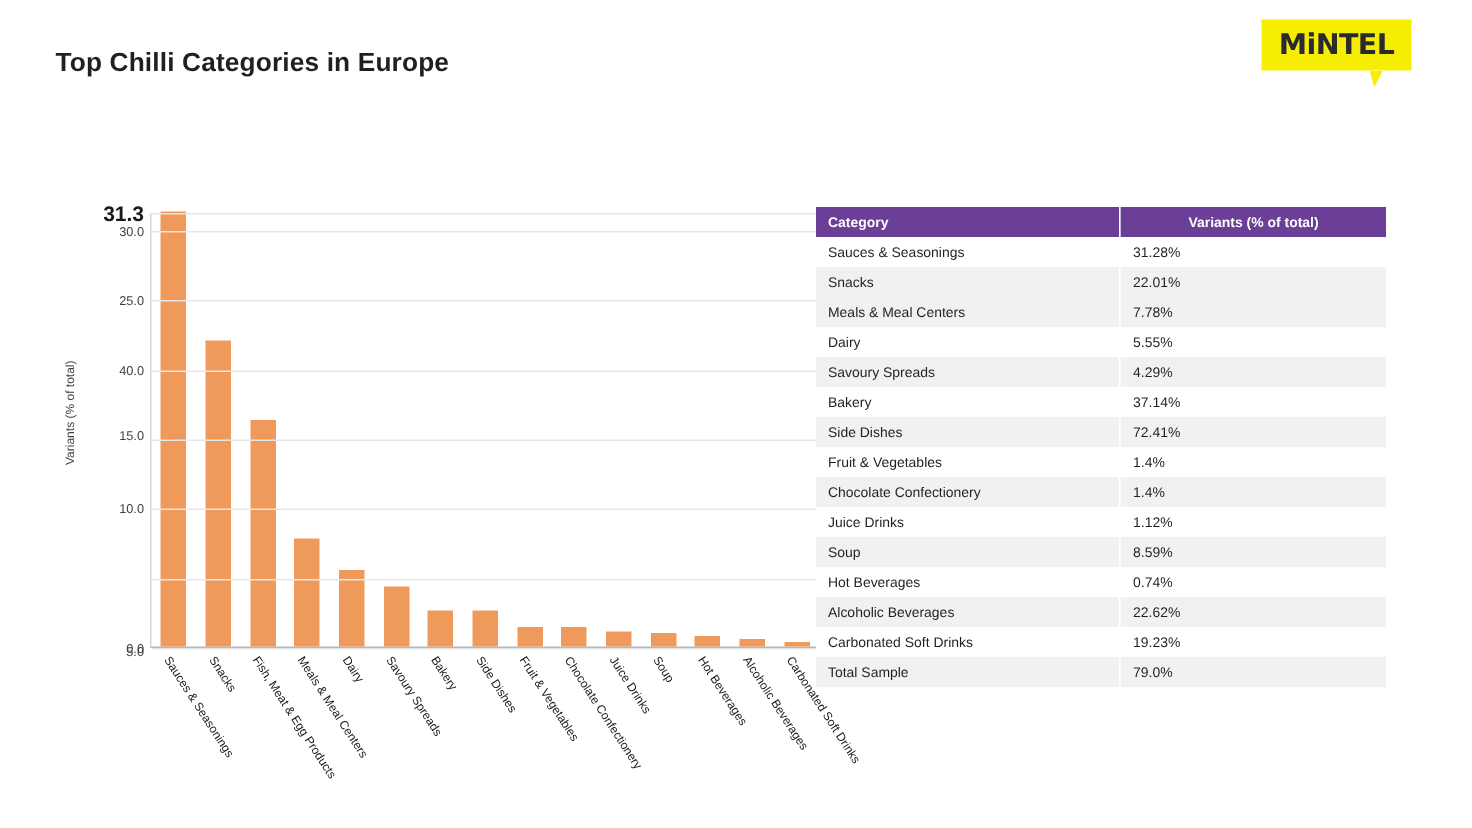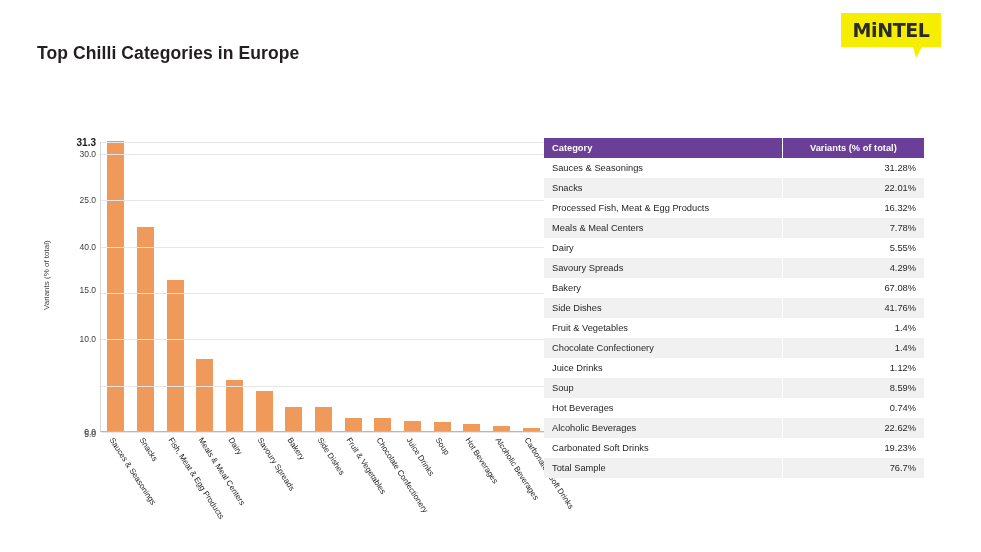--- a/index.html
+++ b/index.html
@@ -45,21 +45,21 @@
     top: 47px;
     left: 913px;
     width: 9px;
     height: 11px;
     background: #f5ee00;
     clip-path: polygon(0 0, 100% 0, 35% 100%);
   }
   
   .slide-title {
     position: absolute;
-    top: 43px;
+    top: 31px;
     left: 37px;
     font-size: 17.5px;
     font-weight: bold;
     color: #231f20;
     letter-spacing: 0.1px;
   }
   
   .chart-area {
     position: absolute;
     left: 37px;
@@ -98,21 +98,21 @@
     position: absolute;
     right: 100%;
     margin-right: 5px;
     transform: translateY(-50%);
     font-size: 8.5px;
     color: #404040;
     white-space: nowrap;
   }
   .ytick.bold {
     font-weight: bold;
-    font-size: 10px;
+    font-size: 14px;
     color: #1a1a1a;
   }
   .bars {
     position: absolute;
     left: 0;
     bottom: 0;
     width: 100%;
     height: 100%;
   }
   .bar {
@@ -154,21 +154,21 @@
   thead th.num {
     text-align: center;
     border-right: none;
   }
   tbody td {
     padding: 5px 8px;
     color: #231f20;
     border-right: 1px solid #ffffff;
   }
   tbody td.num {
-    text-align: right;
+    text-align: left;
     border-right: none;
   }
   tbody tr.odd td {
     background: #ffffff;
   }
   tbody tr.even td {
     background: #f1f1f1;
   }
 </style>
 </head>
@@ -247,43 +247,39 @@
       </thead>
       <tbody id="tbody">
           <tr class="odd">
             <td>Sauces &amp; Seasonings</td>
             <td class="num">31.28%</td>
           </tr>
           <tr class="even">
             <td>Snacks</td>
             <td class="num">22.01%</td>
           </tr>
-          <tr class="odd">
-            <td>Processed Fish, Meat &amp; Egg Products</td>
-            <td class="num">16.32%</td>
-          </tr>
           <tr class="even">
             <td>Meals &amp;  Meal Centers</td>
             <td class="num">7.78%</td>
           </tr>
           <tr class="odd">
             <td>Dairy</td>
             <td class="num">5.55%</td>
           </tr>
           <tr class="even">
             <td>Savoury Spreads</td>
             <td class="num">4.29%</td>
           </tr>
           <tr class="odd">
             <td>Bakery</td>
-            <td class="num">67.08%</td>
+            <td class="num">37.14%</td>
           </tr>
           <tr class="even">
             <td>Side Dishes</td>
-            <td class="num">41.76%</td>
+            <td class="num">72.41%</td>
           </tr>
           <tr class="odd">
             <td>Fruit &amp;  Vegetables</td>
             <td class="num">1.4%</td>
           </tr>
           <tr class="even">
             <td>Chocolate Confectionery</td>
             <td class="num">1.4%</td>
           </tr>
           <tr class="odd">
@@ -301,19 +297,19 @@
           <tr class="even">
             <td>Alcoholic Beverages</td>
             <td class="num">22.62%</td>
           </tr>
           <tr class="odd">
             <td>Carbonated Soft Drinks</td>
             <td class="num">19.23%</td>
           </tr>
           <tr class="even">
             <td>Total Sample</td>
-            <td class="num">76.7%</td>
+            <td class="num">79.0%</td>
           </tr>
         </tbody>
     </table>
   </div>
 
 </div>
 
 </body></html>

